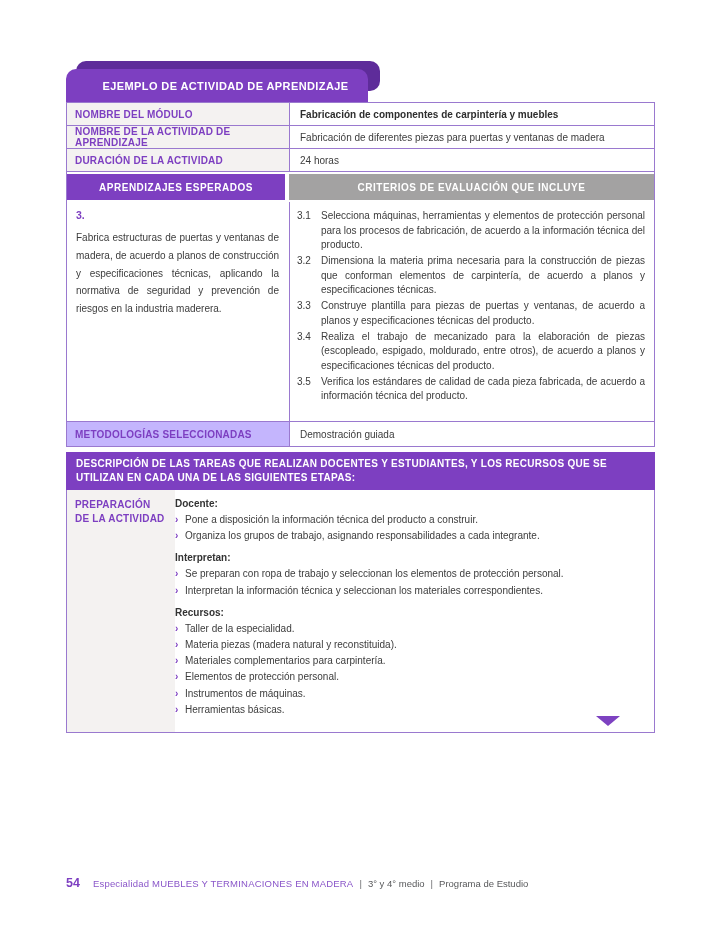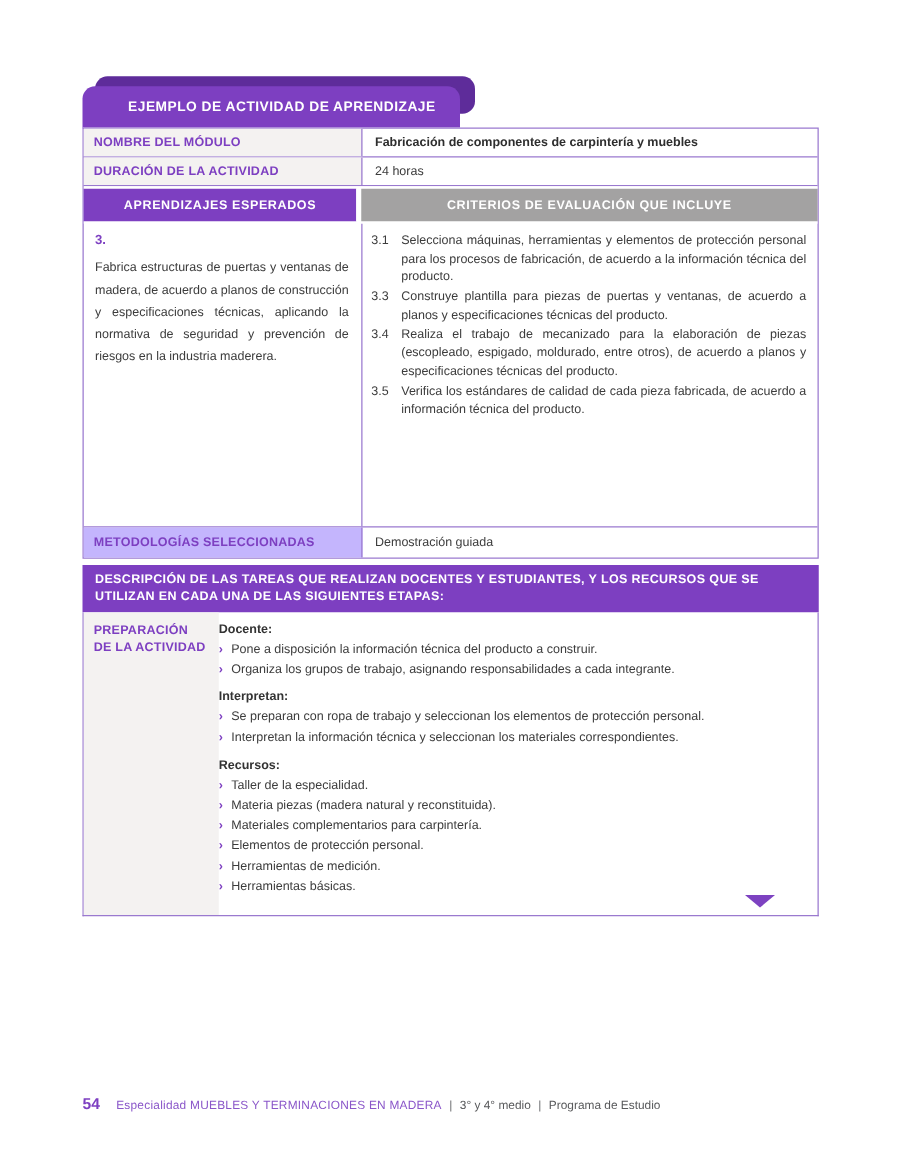--- a/index.html
+++ b/index.html
@@ -115,20 +115,24 @@
     <span>EJEMPLO DE ACTIVIDAD DE APRENDIZAJE</span>
   </div>
 
   <div class="tbl-top">
 
     <div class="row info">
       <div class="lbl">NOMBRE DEL MÓDULO</div>
       <div class="val bold">Fabricación de componentes de carpintería y muebles</div>
     </div>
 
+    <div class="row info">
+      <div class="lbl">NOMBRE DE LA ACTIVIDAD DE APRENDIZAJE</div>
+      <div class="val">Fabricación de diferentes piezas para puertas y ventanas de madera</div>
+    </div>
 
     <div class="row info">
       <div class="lbl">DURACIÓN DE LA ACTIVIDAD</div>
       <div class="val">24 horas</div>
     </div>
 
     <div class="row heads">
       <div class="head purple">APRENDIZAJES ESPERADOS</div>
       <div class="head-gap"></div>
       <div class="head gray">CRITERIOS DE EVALUACIÓN QUE INCLUYE</div>
@@ -138,20 +142,24 @@
       <div class="cell-left">
         <div class="num">3.</div>
         <p>Fabrica estructuras de puertas y ventanas de madera, de acuerdo a planos de construcción y especificaciones técnicas, aplicando la normativa de seguridad y prevención de riesgos en la industria maderera.</p>
       </div>
       <div class="cell-right">
         <div class="crit">
           <span class="cnum">3.1</span>
           <span class="ctxt">Selecciona máquinas, herramientas y elementos de protección personal para los procesos de fabricación, de acuerdo a la información técnica del producto.</span>
         </div>
         <div class="crit">
+          <span class="cnum">3.2</span>
+          <span class="ctxt">Dimensiona la materia prima necesaria para la construcción de piezas que conforman elementos de carpintería, de acuerdo a planos y especificaciones técnicas.</span>
+        </div>
+        <div class="crit">
           <span class="cnum">3.3</span>
           <span class="ctxt">Construye plantilla para piezas de puertas y ventanas, de acuerdo a planos y especificaciones técnicas del producto.</span>
         </div>
         <div class="crit">
           <span class="cnum">3.4</span>
           <span class="ctxt">Realiza el trabajo de mecanizado para la elaboración de piezas (escopleado, espigado, moldurado, entre otros), de acuerdo a planos y especificaciones técnicas del producto.</span>
         </div>
         <div class="crit">
           <span class="cnum">3.5</span>
           <span class="ctxt">Verifica los estándares de calidad de cada pieza fabricada, de acuerdo a información técnica del producto.</span>
@@ -209,21 +217,21 @@
         <div class="item">
           <span class="bullet">›</span>
           <span>Materiales complementarios para carpintería.</span>
         </div>
         <div class="item">
           <span class="bullet">›</span>
           <span>Elementos de protección personal.</span>
         </div>
         <div class="item">
           <span class="bullet">›</span>
-          <span>Herramientas de medición.</span>
+          <span>Instrumentos de máquinas.</span>
         </div>
         <div class="item">
           <span class="bullet">›</span>
           <span>Herramientas básicas.</span>
         </div>
       </div>
 
     </div>
     <div class="triangle"></div>
   </div>

